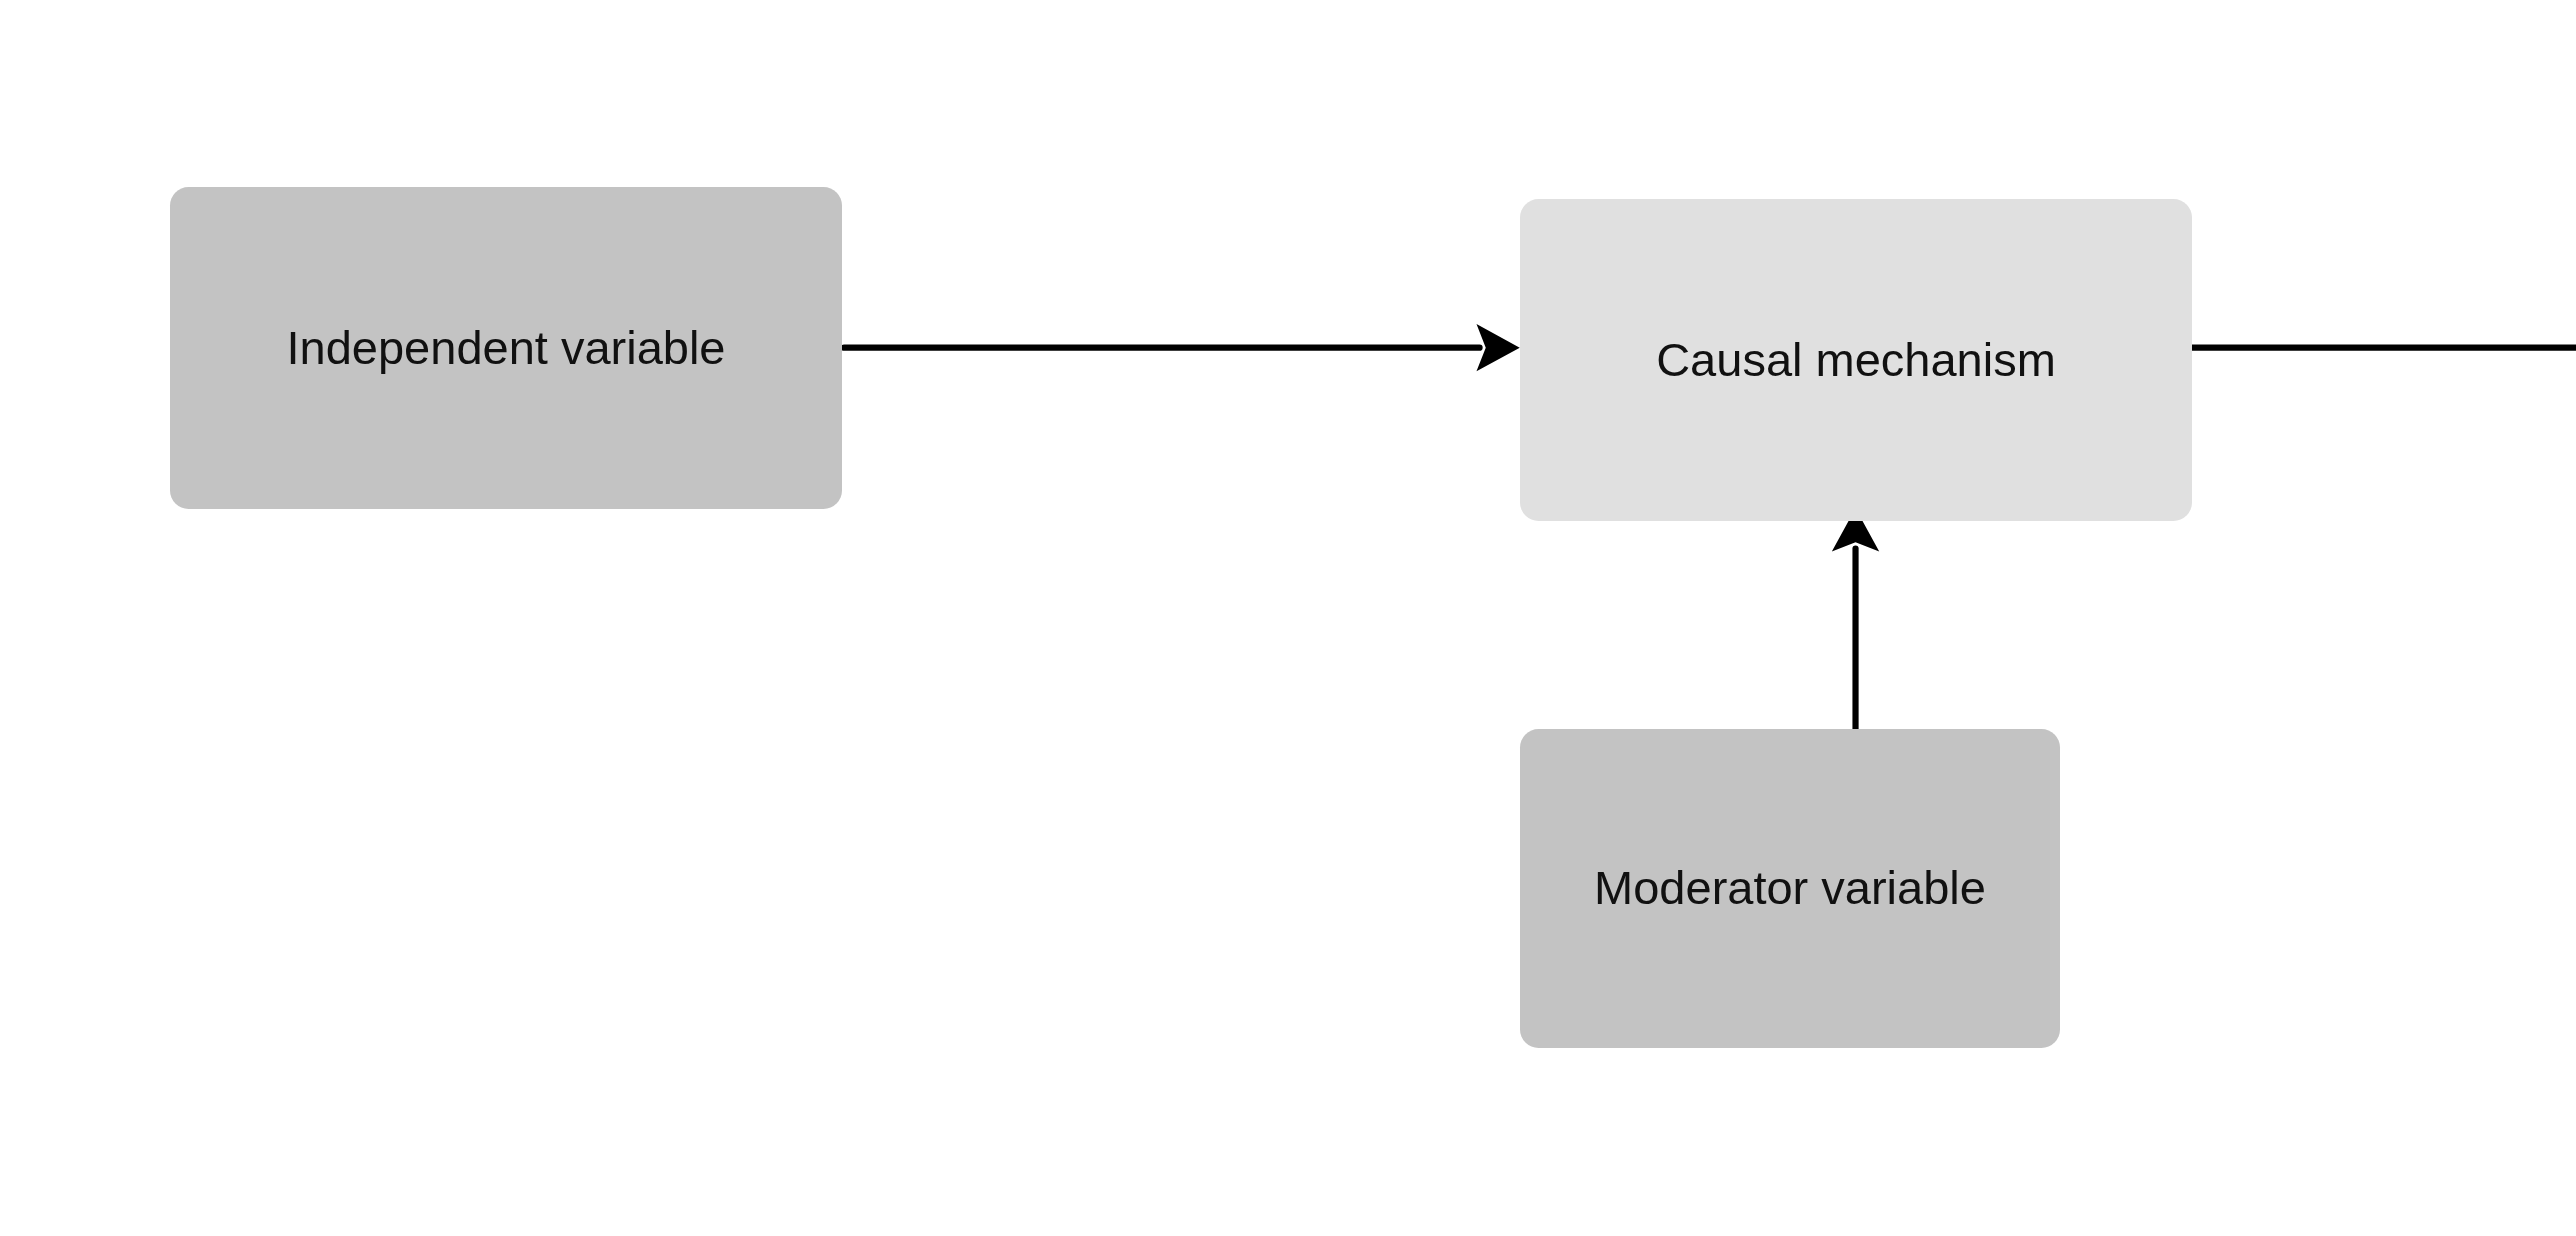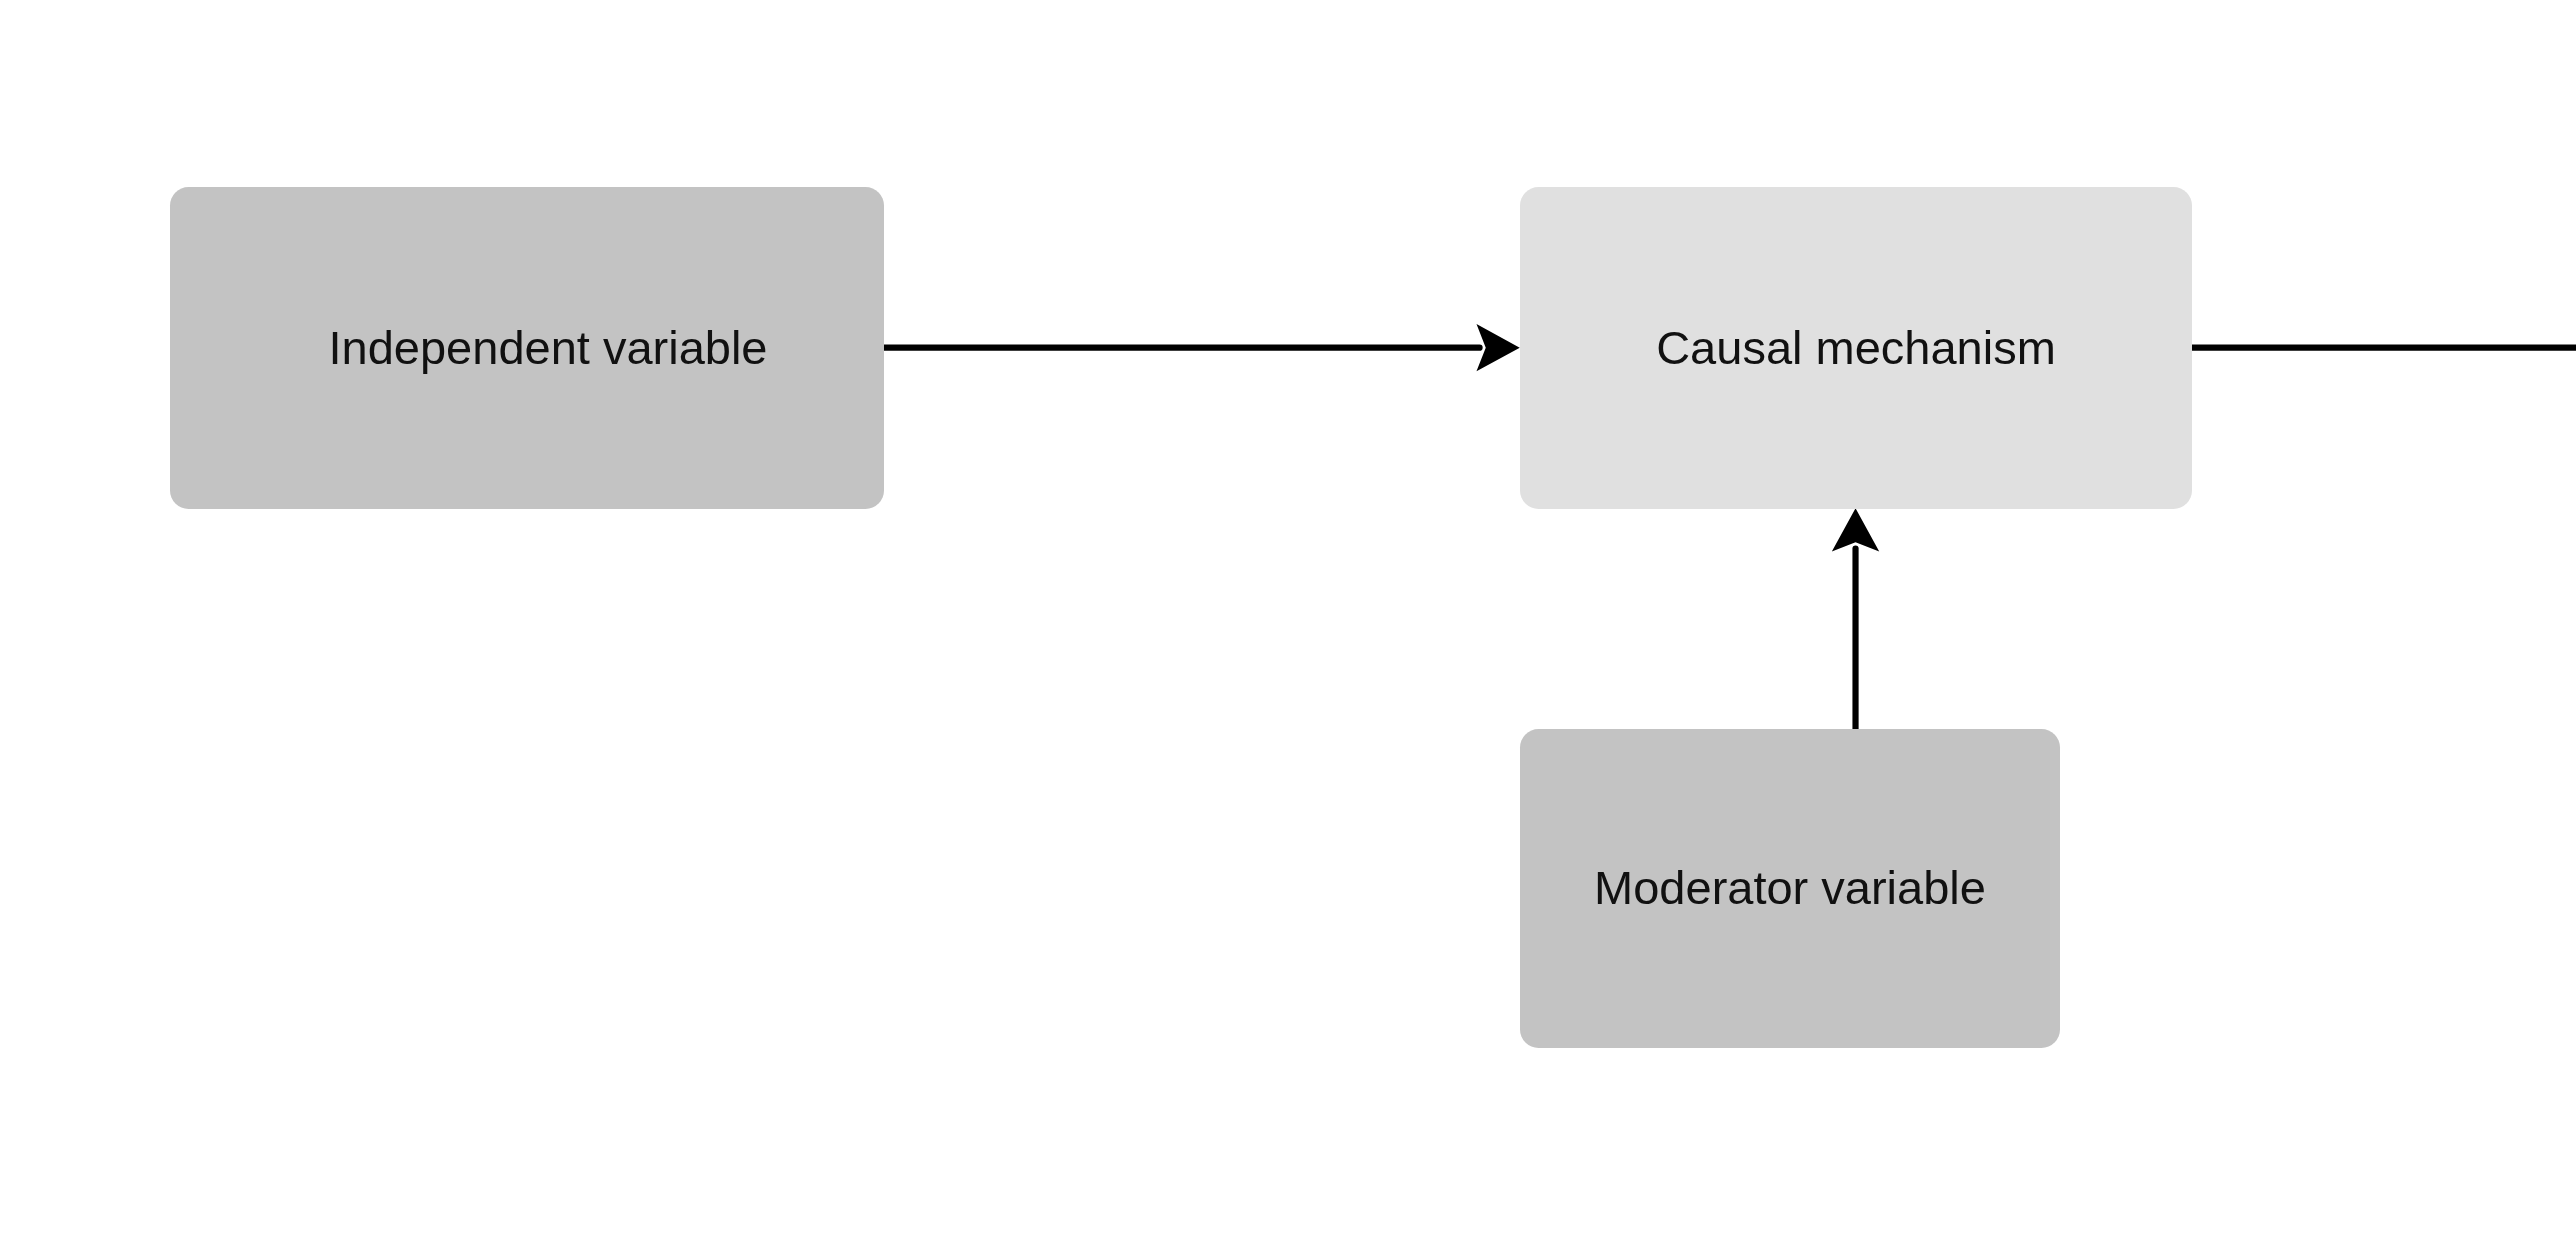--- a/index.html
+++ b/index.html
@@ -30,22 +30,22 @@
     border-radius: 18.5px;
     color: #111111;
     font-size: 47px;
     line-height: 1.2;
     text-align: center;
     white-space: nowrap;
   }
   .node--default   { background: #c3c3c3; }
   .node--highlight { background: #e0e0e0; }
 
-  .node-independent { left: 170px;  top: 187px;  width: 672px; height: 322px; padding-left: 42px; }
-  .node-causal      { left: 1520px; top: 187px;  width: 672px; height: 322px; }
+  .node-independent { left: 170px;  top: 187px;  width: 672px; height: 322px; }
+  .node-causal      { left: 1520px; top: 199px;  width: 672px; height: 322px; }
   .node-moderator   { left: 1520px; top: 729px; width: 540px; height: 319px; }
 
   .edge-line {
     stroke: #000000;
     stroke-width: 12;
     stroke-linecap: round;
   }
   .edge-head {
     fill: #000000;
     stroke: none;

